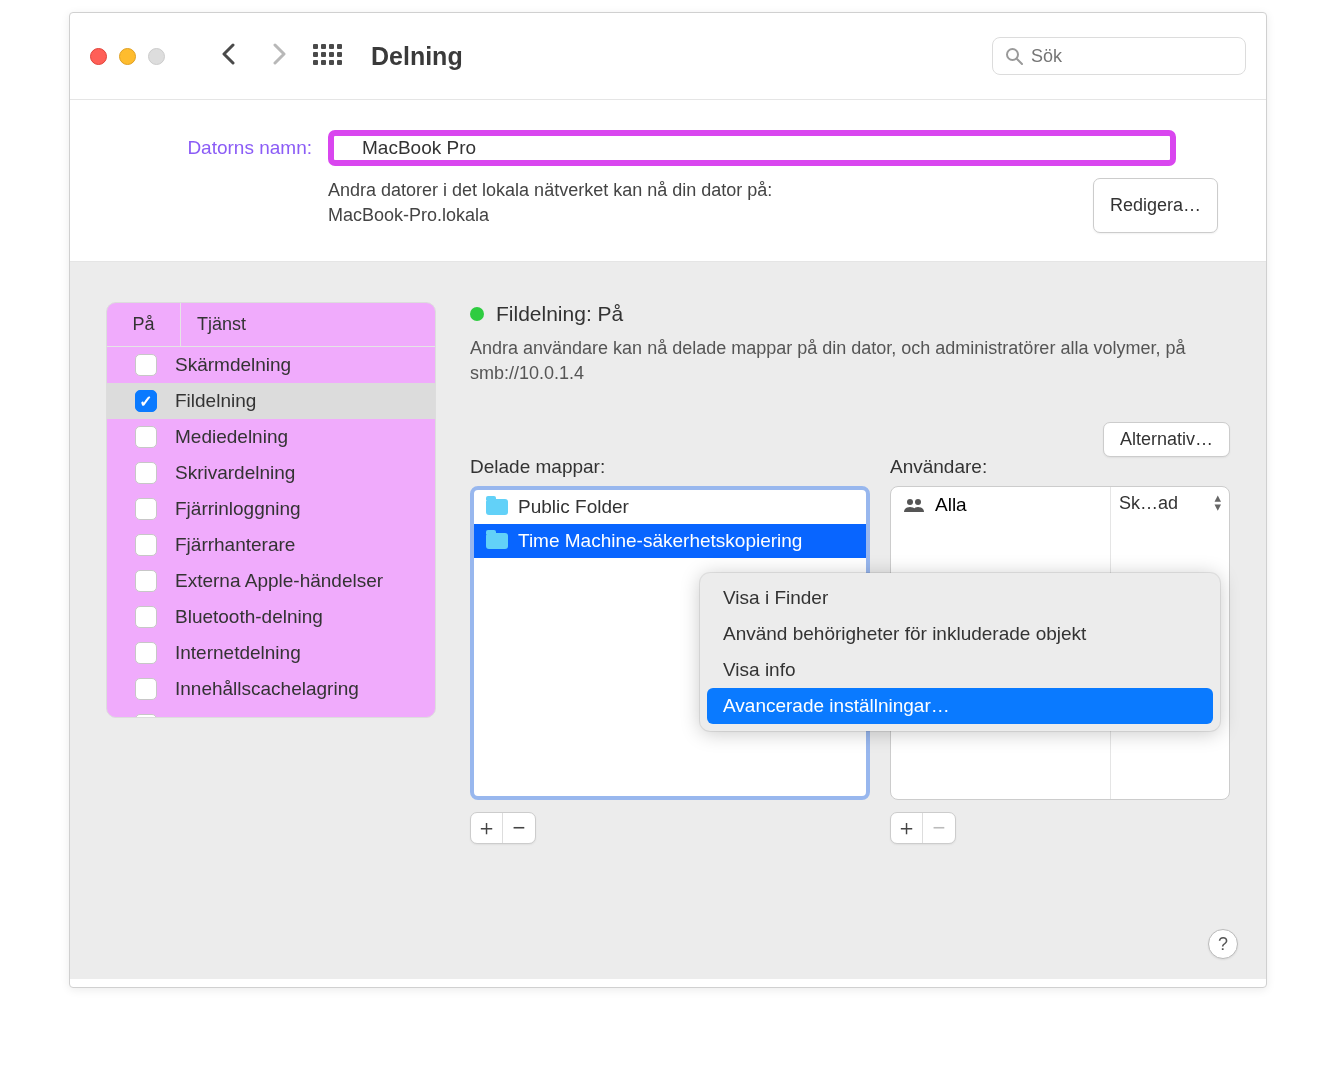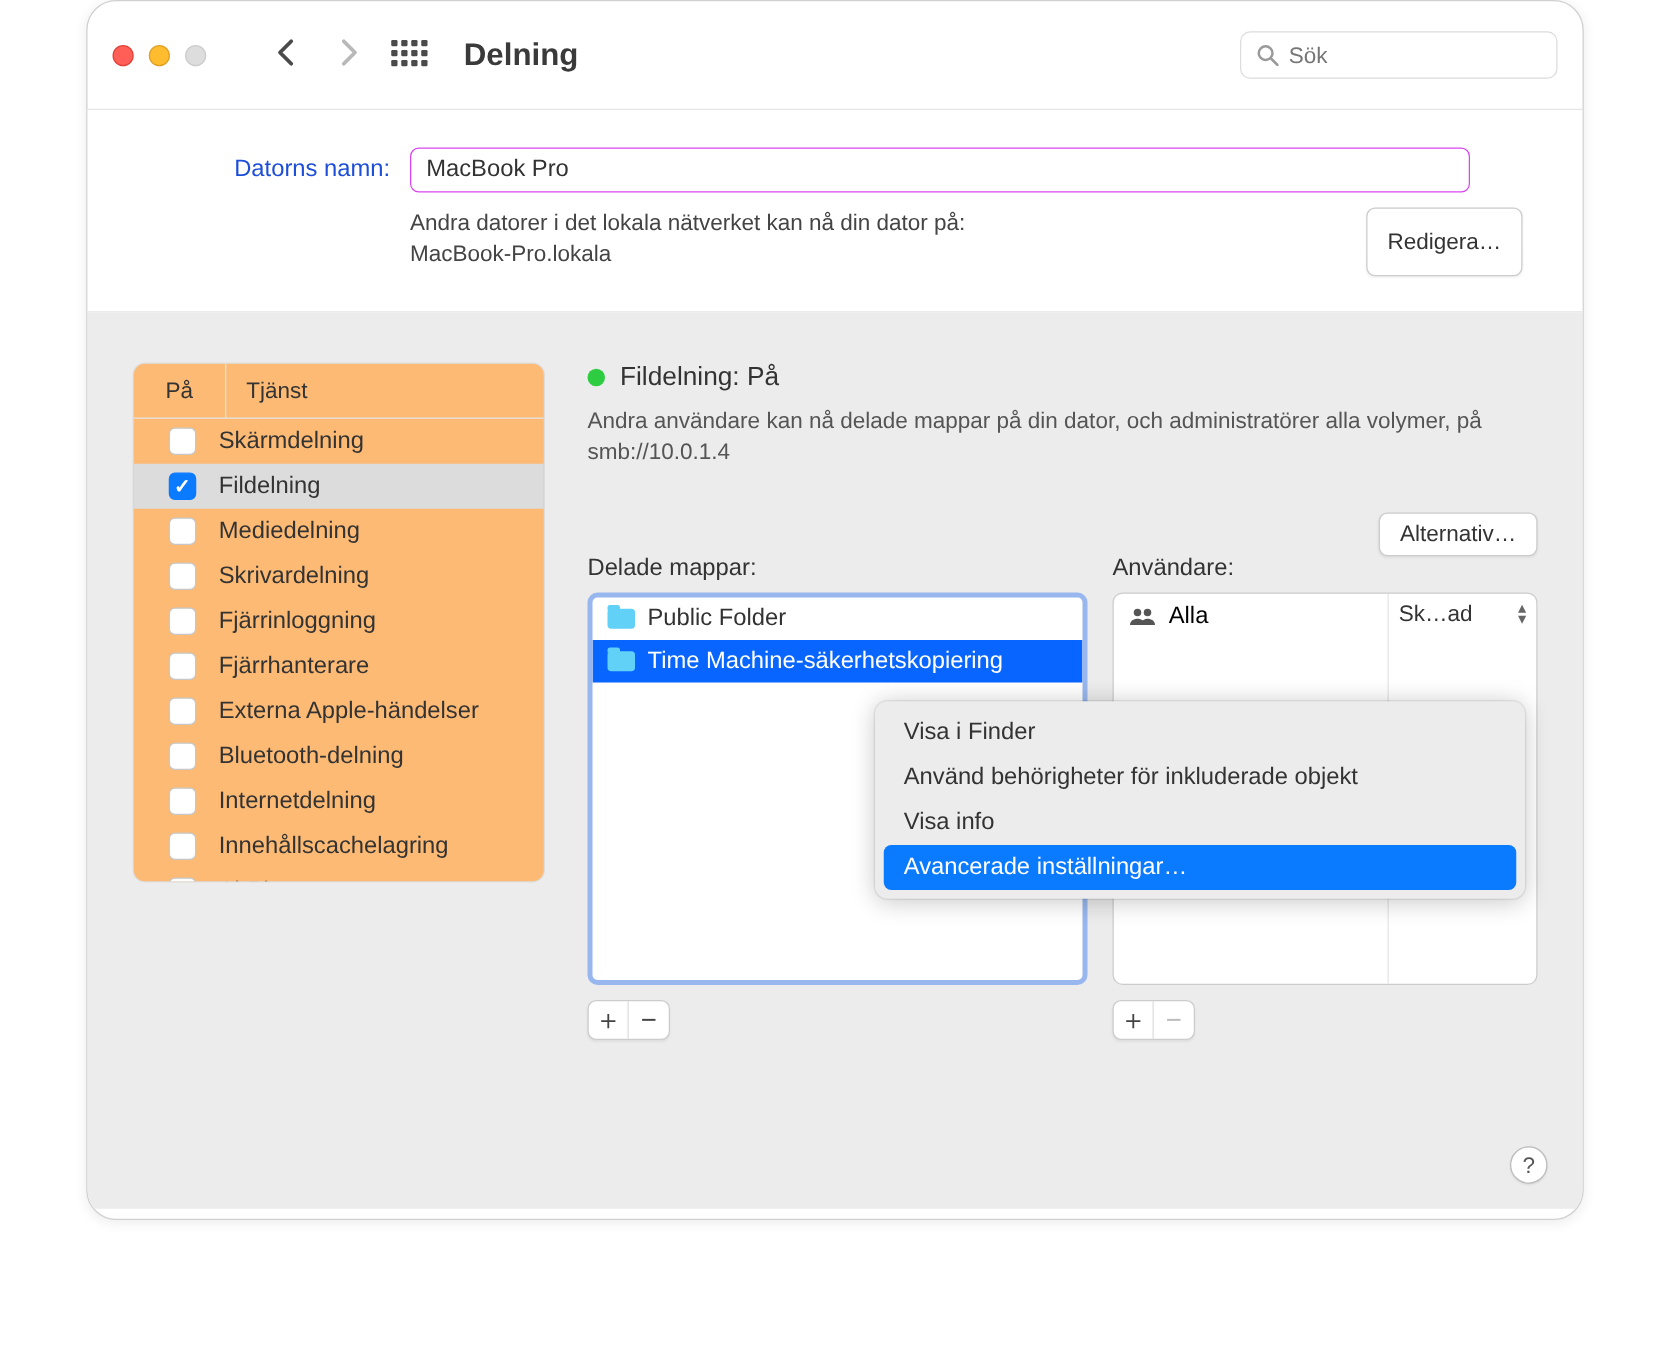--- a/index.html
+++ b/index.html
@@ -6,23 +6,23 @@
 body {
   font-family: -apple-system, "Helvetica Neue", Arial, sans-serif;
   background: #fff;
   width: 1336px;
   height: 1088px;
   overflow: hidden;
 }
 .window {
   width: 1198px;
   height: 976px;
-  margin: 0 auto;
-  background: #fff;
-  border-radius: 24px;
+  margin: 12px auto;
+  background: #fff;
+  border-radius: 4px;
   border: 1px solid #d0d0d0;
   box-shadow: 0 2px 10px rgba(0,0,0,0.08);
   position: relative;
   overflow: hidden;
 }
 .titlebar {
   height: 87px;
   display: flex;
   align-items: center;
   padding: 0 20px;
@@ -65,28 +65,28 @@
   color: #888;
   background: transparent;
   width: 100%;
 }
 .topsection {
   padding: 30px 48px 28px 0;
   border-bottom: 1px solid #e5e5e5;
   background: #fff;
 }
 .row1 { display: flex; align-items: center; gap: 16px; }
-.lbl { width: 242px; text-align: right; font-size: 19px; color: #1d4ed8; }
+.lbl { width: 242px; text-align: right; font-size: 19px; color: #8b5cf6; }
 .cname {
   flex: 1;
   height: 36px;
-  border: 1px solid #d946ef;
+  border: 6px solid #d946ef;
   border-radius: 7px;
   background: #fff;
-  padding: 0 12px;
+  padding: 0 28px;
   font-size: 19px;
   color: #333;
   margin-right: 42px;
 }
 .row2 {
   display: flex;
   align-items: flex-start;
   margin-top: 12px;
   gap: 16px;
 }
@@ -104,21 +104,21 @@
 }
 .main {
   display: flex;
   padding: 40px 36px;
   gap: 34px;
   background: #ececec;
   height: calc(100% - 87px - 170px);
 }
 .sidebar {
   width: 348px;
-  background: #fdba74;
+  background: #f0abfc;
   border-radius: 10px;
   border: 1px solid #ddd;
   overflow: hidden;
   height: 416px;
 }
 .sidebar-head {
   display: flex;
   height: 44px;
   border-bottom: 1px solid #e5e5e5;
   align-items: center;

